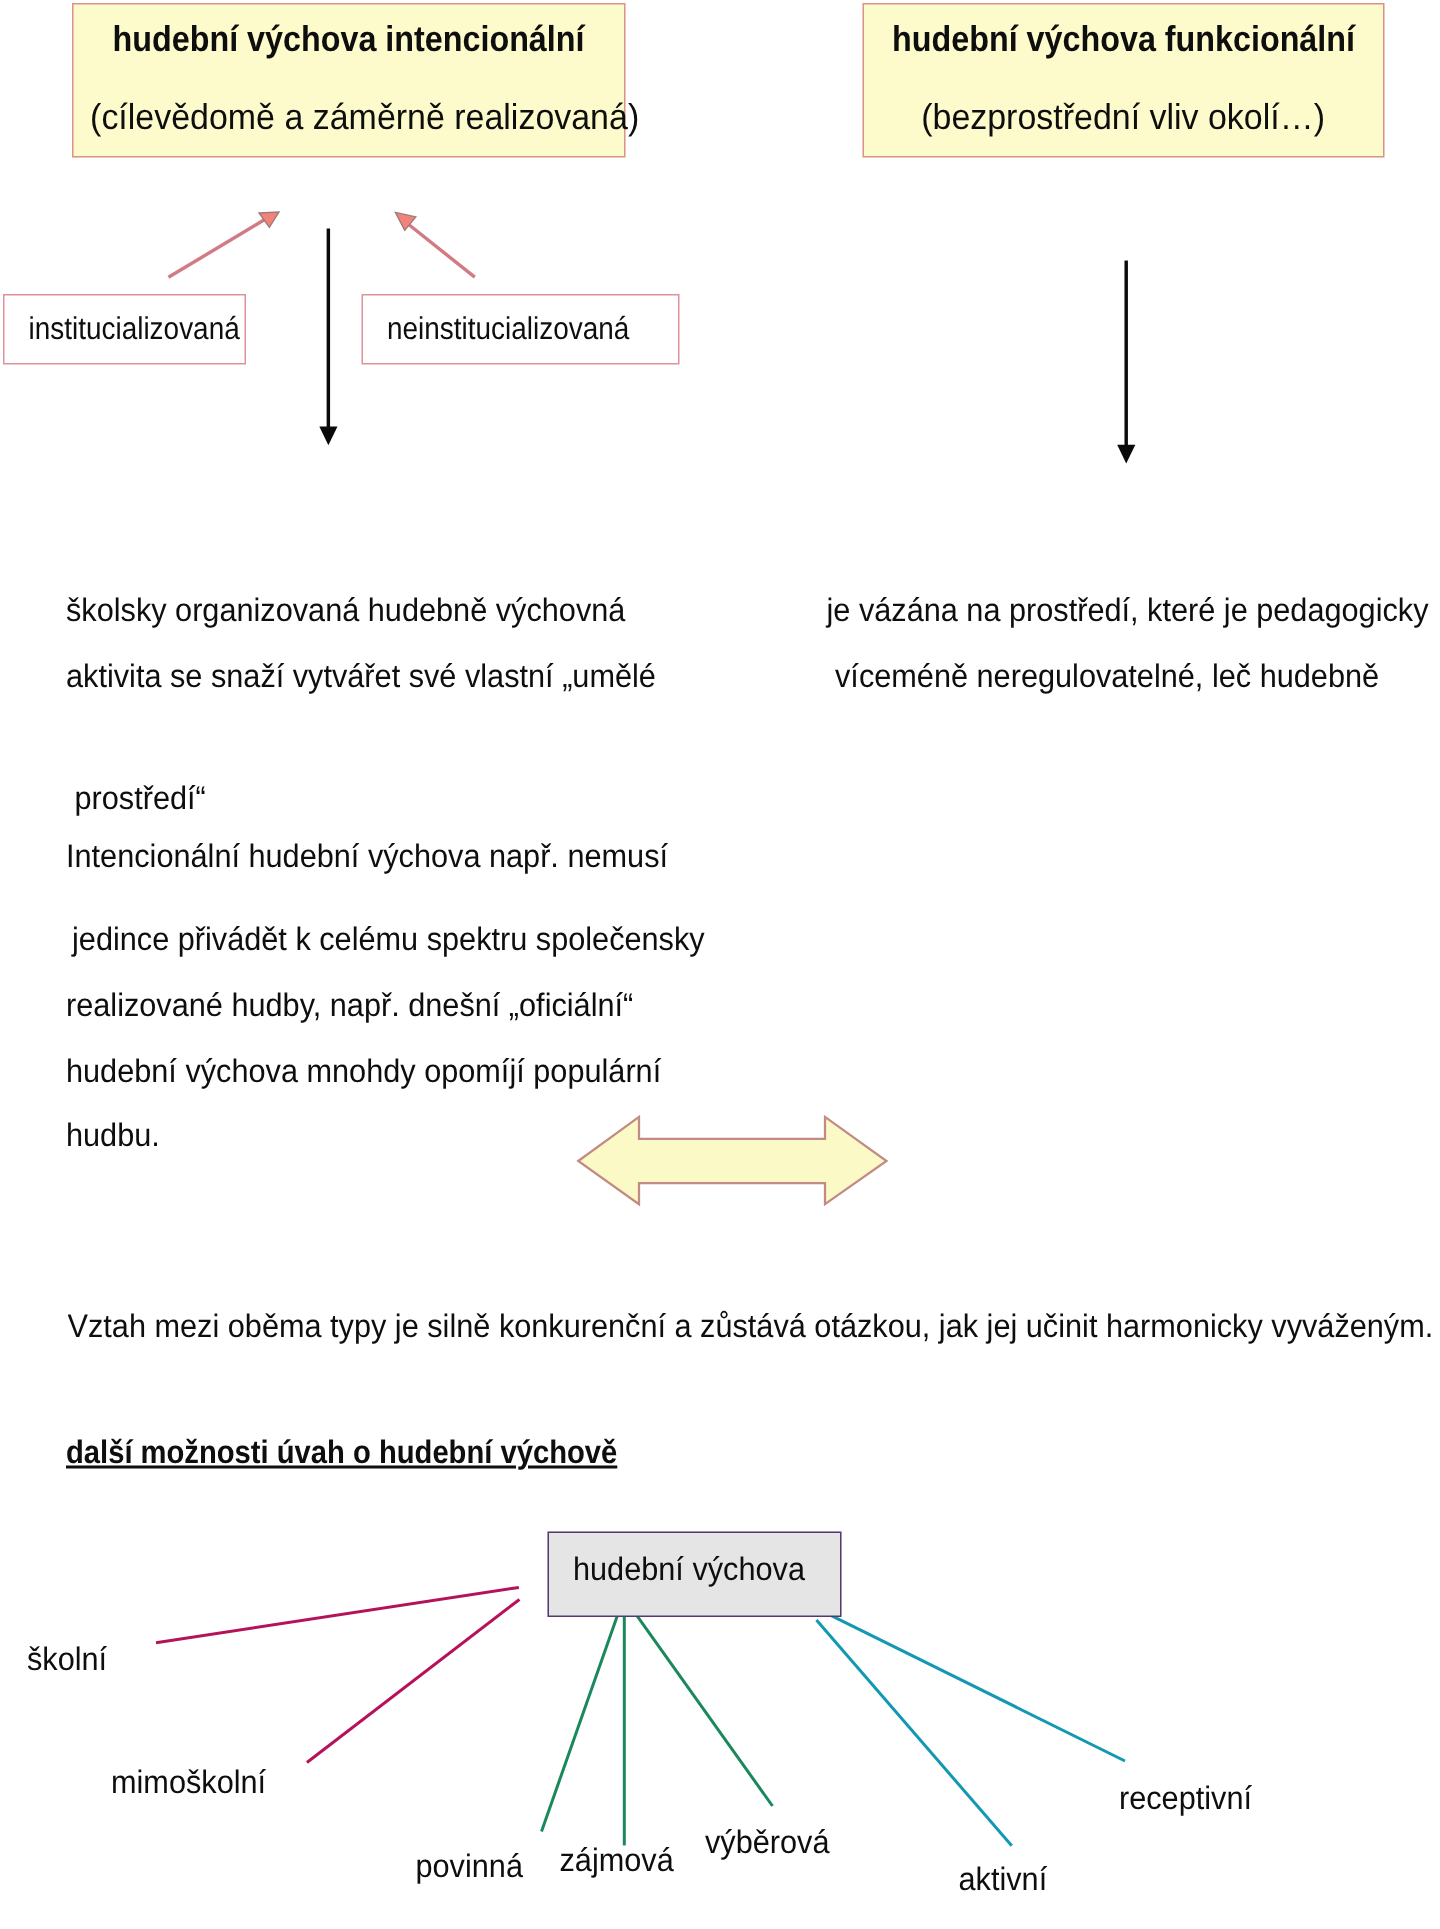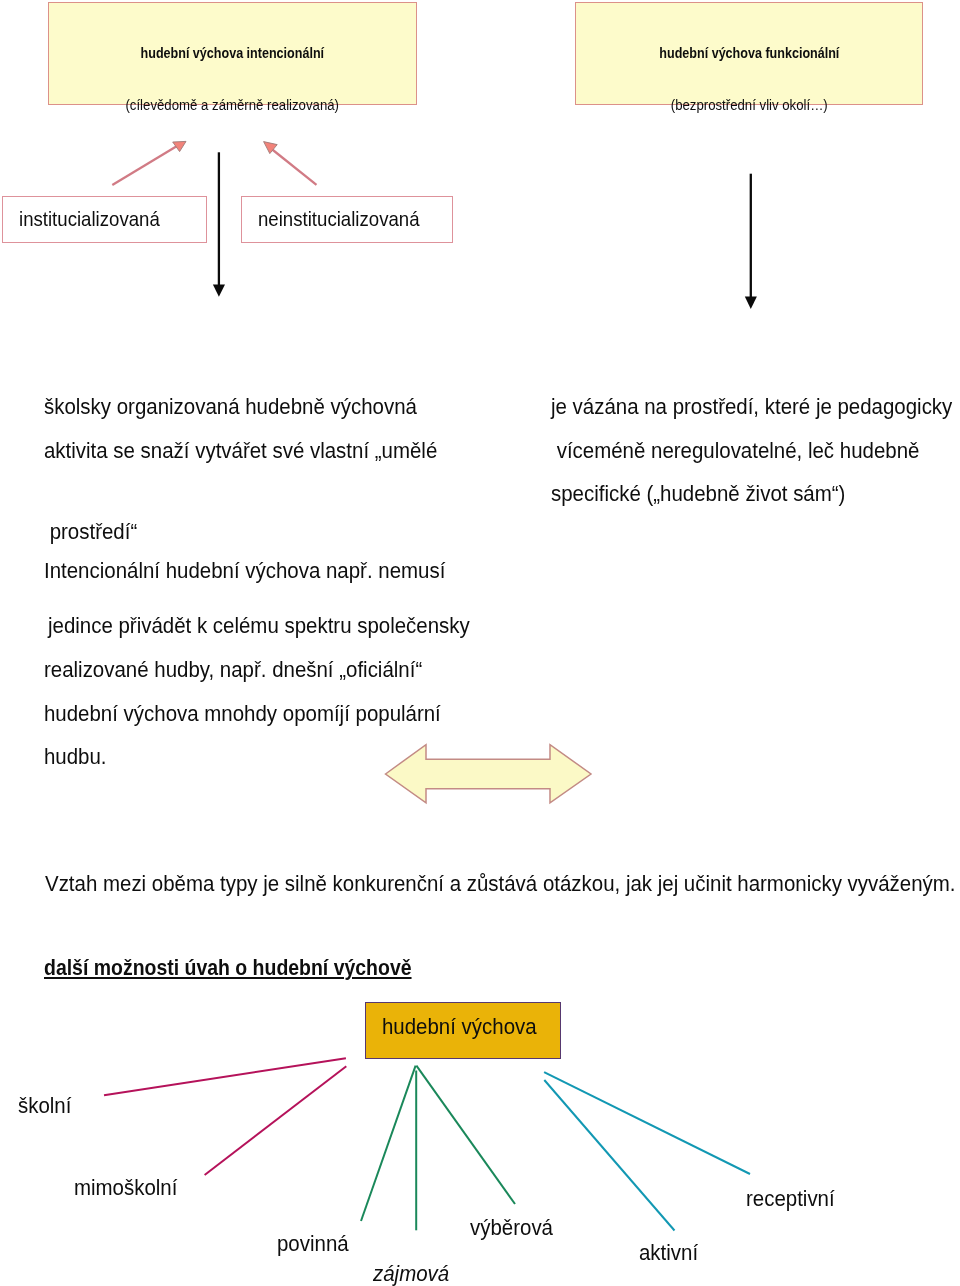--- a/index.html
+++ b/index.html
@@ -3,24 +3,24 @@
 <meta charset="utf-8">
 <title>hudebni vychova</title>
 <style>
   html,body{margin:0;padding:0;}
   body{width:960px;height:1286px;background:#ffffff;
        font-family:"Liberation Sans",sans-serif;color:#0E0E0E;overflow:hidden;}
   #page{position:relative;width:960px;height:1286px;background:#ffffff;overflow:hidden;}
   svg.overlay{position:absolute;left:0;top:0;width:960px;height:1286px;}
   .box{position:absolute;box-sizing:border-box;}
   .ybox{background:#FDFBCB;border:1.7px solid #DC9189;}
-  .pbox{background:#eab308;border:1.9px solid #56386F;}
+  .pbox{background:#e5e5e5;border:1.9px solid #56386F;margin-top:19px;}
   .tagbox{background:#ffffff;border:1.5px solid #DE929B;}
   .bl{position:absolute;left:0;right:0;text-align:center;
-      font-size:14px;line-height:22px;height:22px;margin-top:26px;}
+      font-size:24px;line-height:22px;height:22px;}
   .tl,.tline{position:absolute;font-size:21.7px;line-height:22px;height:22px;white-space:pre;}
   .bold{font-weight:bold;}
   
   .sx{display:inline-block;transform:scaleX(0.943) translateZ(0);transform-origin:0 0;white-space:pre;}
   .sxb{display:inline-block;transform:scaleX(0.897) translateZ(0);transform-origin:0 0;white-space:pre;}
   .sxn{display:inline-block;font-size:21px;transform:scaleX(0.887) translateZ(0);transform-origin:0 0;white-space:pre;}
   .bl .sx,.bl .sxb{transform-origin:50% 0;}
   .ul .sxb{text-decoration:underline;text-decoration-thickness:1.8px;text-underline-offset:2.2px;}
 </style>
 </head>
@@ -31,21 +31,21 @@
   <div class="box ybox" style="left:48px;top:2px;width:369px;height:103px;">
     <div class="bl bold" style="top:12.7px;"><span class="sxb">hudební výchova intencionální</span></div>
     <div class="bl" style="top:64.8px;"><span class="sx">(cílevědomě a záměrně realizovaná)</span></div>
   </div>
 
   <div class="box ybox" style="left:575px;top:2px;width:348px;height:103px;">
     <div class="bl bold" style="top:12.7px;"><span class="sxb">hudební výchova funkcionální</span></div>
     <div class="bl" style="top:64.8px;"><span class="sx">(bezprostřední vliv okolí…)</span></div>
   </div>
 
-  <div class="box tagbox" style="left:2px;top:196px;width:205px;height:47px;">
+  <div class="box tagbox" style="left:2px;top:196px;width:162px;height:47px;">
     <div class="tl" style="left:15.6px;top:11px;"><span class="sxn">institucializovaná</span></div>
   </div>
   <div class="box tagbox" style="left:241px;top:196px;width:212px;height:47px;">
     <div class="tl" style="left:15.7px;top:11px;"><span class="sxn">neinstitucializovaná</span></div>
   </div>
 
   <svg class="overlay" viewBox="0 0 960 1286">
     <g>
       <line x1="112.3" y1="184.9" x2="177" y2="146" stroke="#D17B85" stroke-width="2.3"></line>
       <path d="M 172.7 142 L 186 141.4 L 179.6 151.6 Z" fill="#F2837A" stroke="#9E7B78" stroke-width="0.9" stroke-linejoin="miter"></path>
@@ -79,37 +79,36 @@
       <line x1="544.3" y1="1080" x2="674.5" y2="1230.5" stroke="#1298B3" stroke-width="2"></line>
     </g>
   </svg>
 
   <div class="tline" style="left:44px;top:396px;"><span class="sx">školsky organizovaná hudebně výchovná</span></div>
   <div class="tline" style="left:44px;top:439.5px;"><span class="sx">aktivita se snaží vytvářet své vlastní „umělé</span></div>
   <div class="tline" style="left:44px;top:483px;margin-top:38px;"><span class="sx"> prostředí“</span></div>
 
   <div class="tline" style="left:551px;top:396px;"><span class="sx">je vázána na prostředí, které je pedagogicky</span></div>
   <div class="tline" style="left:551px;top:439.5px;"><span class="sx"> víceméně neregulovatelné, leč hudebně</span></div>
-  <div class="tline" style="left:551px;top:483px;"><span class="sx">specifické („hudebně život sám“)</span></div>
 
   <div class="tline" style="left:44px;top:560px;"><span class="sx">Intencionální hudební výchova např. nemusí</span></div>
   <div class="tline" style="left:48px;top:615px;"><span class="sx">jedince přivádět k celému spektru společensky</span></div>
   <div class="tline" style="left:44px;top:658.8px;text-align:right;"><span class="sx">realizované hudby, např. dnešní „oficiální“</span></div>
   <div class="tline" style="left:44px;top:702.6px;"><span class="sx">hudební výchova mnohdy opomíjí populární</span></div>
   <div class="tline" style="left:44px;top:746.4px;"><span class="sx">hudbu.</span></div>
 
   <div class="tline" style="left:45px;top:873px;"><span class="sx">Vztah mezi oběma typy je silně konkurenční a zůstává otázkou, jak jej učinit harmonicky vyváženým.</span></div>
 
   <div class="tline bold ul" style="left:43.5px;top:957px;"><span class="sxb">další možnosti úvah o hudební výchově</span></div>
 
   <div class="box pbox" style="left:365.2px;top:1002.3px;width:195.5px;height:56.8px;">
     <div class="tl" style="left:15.5px;top:12.8px;"><span class="sx">hudební výchova</span></div>
   </div>
 
   <div class="tline" style="left:17.8px;top:1094.5px;"><span class="sx">školní</span></div>
   <div class="tline" style="left:73.8px;top:1176.5px;"><span class="sx">mimoškolní</span></div>
   <div class="tline" style="left:276.5px;top:1233px;"><span class="sx">povinná</span></div>
-  <div class="tline" style="left:372.7px;top:1263px;font-style:italic;"><span class="sx">zájmová</span></div>
+  <div class="tline" style="left:372.7px;top:1229px;"><span class="sx">zájmová</span></div>
   <div class="tline" style="left:470.3px;top:1216.5px;"><span class="sx">výběrová</span></div>
   <div class="tline" style="left:638.5px;top:1242px;"><span class="sx">aktivní</span></div>
   <div class="tline" style="left:745.5px;top:1187.5px;"><span class="sx">receptivní</span></div>
 
 </div>
 
 </body></html>

